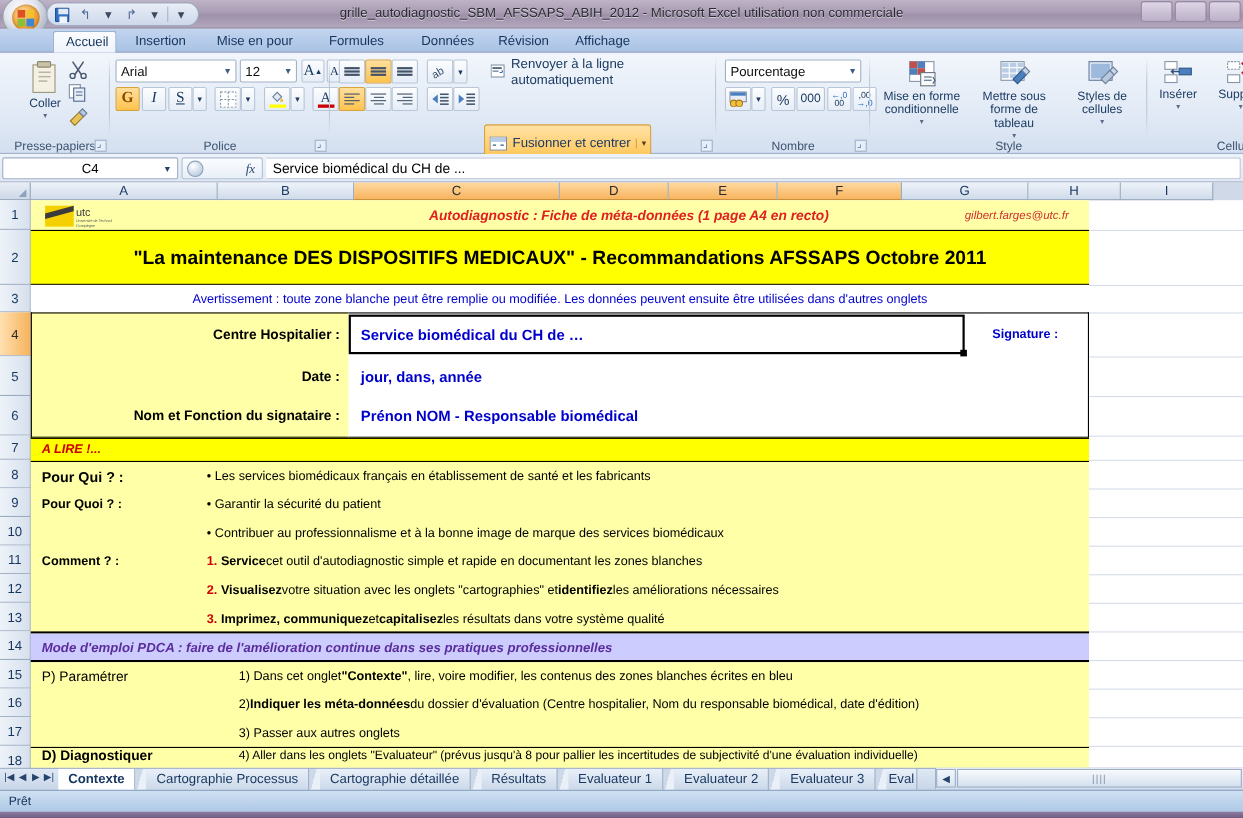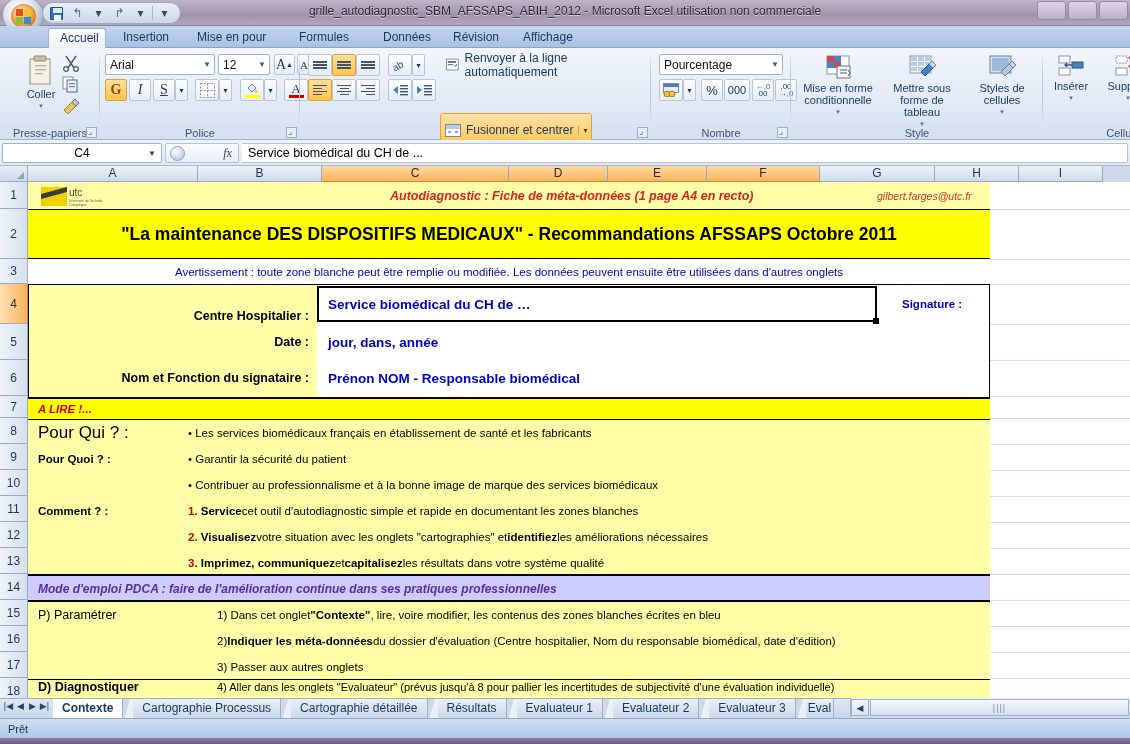--- a/index.html
+++ b/index.html
@@ -641,39 +641,39 @@
       <div class="cell yellow" style="left:0;top:27px;width:962px;height:50px;border-top:1px solid #000;border-bottom:1px solid #000;"></div>
       <div class="txt" style="left:0;top:27px;width:962px;height:50px;justify-content:center;font-weight:bold;font-size:17.5px;color:#000;">"La maintenance DES DISPOSITIFS MEDICAUX" - Recommandations AFSSAPS Octobre 2011</div>
 
       <div class="cell white" style="left:0;top:77px;width:962px;height:25px;"></div>
       <div class="txt" style="left:0;top:77px;width:962px;height:25px;justify-content:center;font-size:11.5px;color:#0000cc;">Avertissement : toute zone blanche peut être remplie ou modifiée. Les données peuvent ensuite être utilisées dans d'autres onglets</div>
 
       <div class="cell lyellow" style="left:0;top:102px;width:289px;height:114px;border-left:1px solid #000;border-top:1px solid #000;border-bottom:1px solid #000;"></div>
 
       <div class="cell white" style="left:289px;top:102px;width:673px;height:114px;border-right:1px solid #000;border-top:1px solid #000;border-bottom:1px solid #000;"></div>
 
-      <div class="txt" style="left:0;top:102px;width:281px;height:40px;justify-content:flex-end;font-weight:bold;font-size:12.5px;color:#000;margin-top:12px;">Centre Hospitalier :</div>
+      <div class="txt" style="left:0;top:102px;width:281px;height:40px;justify-content:flex-end;font-weight:bold;font-size:12.5px;color:#000;">Centre Hospitalier :</div>
 
       <div class="cell" style="left:289px;top:104px;width:560px;height:36px;border:2px solid #000;background:#fff;"></div>
       <div class="txt" style="left:300px;top:104px;height:36px;font-weight:bold;font-size:13.5px;color:#0000cc;">Service biomédical du CH de …</div>
       <div style="position:absolute;left:845px;top:136px;width:6px;height:6px;background:#000;"></div>
       <div class="txt" style="left:874px;top:102px;height:40px;font-weight:bold;font-size:11.5px;color:#0000cc;">Signature :</div>
 
       <div class="txt" style="left:0;top:142px;width:281px;height:36px;justify-content:flex-end;font-weight:bold;font-size:12.5px;color:#000;">Date :</div>
       <div class="txt" style="left:300px;top:142px;height:36px;font-weight:bold;font-size:13.5px;color:#0000cc;">jour, dans, année</div>
 
       <div class="txt" style="left:0;top:178px;width:281px;height:36px;justify-content:flex-end;font-weight:bold;font-size:12.5px;color:#000;">Nom et Fonction du signataire :</div>
       <div class="txt" style="left:300px;top:178px;height:36px;font-weight:bold;font-size:13.5px;color:#0000cc;">Prénon NOM - Responsable biomédical</div>
 
       <div class="cell yellow" style="left:0;top:216px;width:962px;height:22px;border-top:1px solid #000;border-bottom:1px solid #000;"></div>
       <div class="txt" style="left:10px;top:216px;height:22px;font-style:italic;font-weight:bold;font-size:11.5px;color:#cc0000;">A LIRE !...</div>
 
       <div class="cell lyellow" style="left:0;top:238px;width:962px;height:156px;border-bottom:2px solid #000;"></div>
 
-      <div class="txt" style="left:10px;top:238px;height:26px;font-weight:normal;font-size:17px;color:#000;">Pour Qui ? :</div>
+      <div class="txt" style="left:10px;top:238px;height:26px;font-weight:bold;font-size:13px;color:#000;">Pour Qui ? :</div>
       <div class="txt" style="left:160px;top:238px;height:26px;font-size:11.5px;color:#000;">• Les services biomédicaux français en établissement de santé et les fabricants</div>
 
       <div class="txt" style="left:10px;top:264px;height:26px;font-weight:bold;font-size:11.5px;color:#000;">Pour Quoi ? :</div>
       <div class="txt" style="left:160px;top:264px;height:26px;font-size:11.5px;color:#000;">• Garantir la sécurité du patient</div>
 
       <div class="txt" style="left:160px;top:290px;height:26px;font-size:11.5px;color:#000;">• Contribuer au professionnalisme et à la bonne image de marque  des services biomédicaux</div>
 
       <div class="txt" style="left:10px;top:316px;height:26px;font-weight:bold;font-size:11.5px;color:#000;">Comment  ? :</div>
       <div class="txt" style="left:160px;top:316px;height:26px;font-size:11.5px;color:#000;">
         <b style="color:#cc0000;">1.</b>&nbsp;<b>Service</b><span> cet outil d'autodiagnostic simple et rapide en documentant les zones blanches</span>

